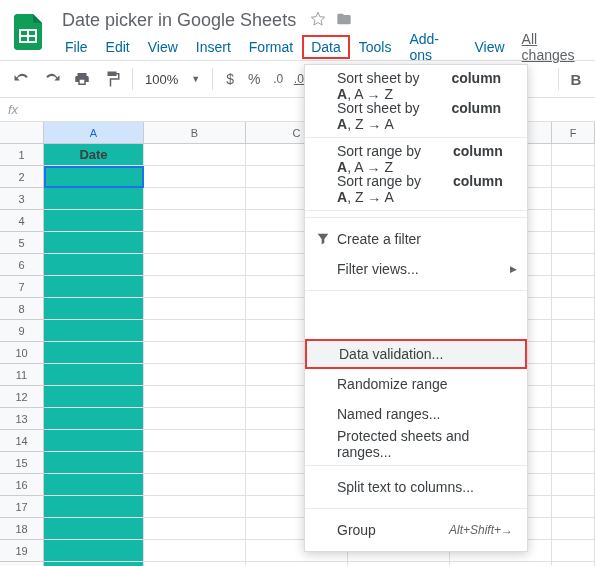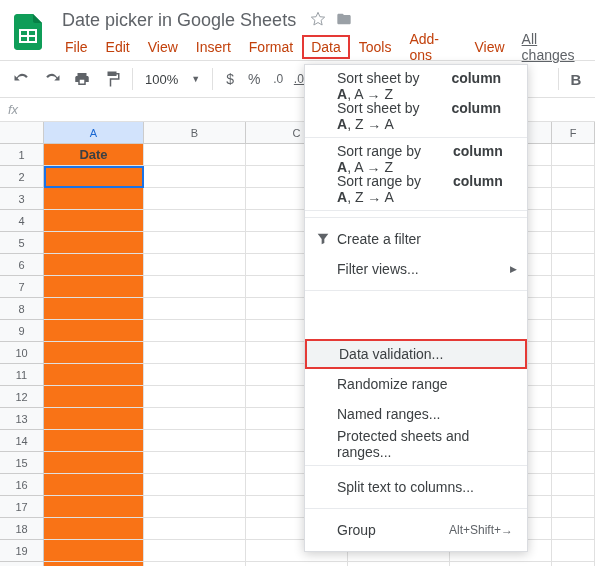--- a/index.html
+++ b/index.html
@@ -18,21 +18,21 @@
     width: 40px; height: 40px;
     display:flex;align-items:center;justify-content:center;
     margin-right:8px;margin-top:6px;
   }
   .doc-box { flex:1; }
   .title-row { display:flex;align-items:center;height:28px;}
   .doc-title { font-size:18px;color:#5f6368;font-weight:400;padding:2px 6px;text-align:right;}
   .title-icons { display:flex;gap:10px;margin-left:8px;color:#9aa0a6;}
   .title-icons span svg{width:16px;height:16px;fill:#9aa0a6;}
   .menu-bar { display:flex;align-items:center;height:26px;}
-  .menu-item { padding:4px 9px;font-size:14px;color:#c2410c;cursor:pointer;}
+  .menu-item { padding:4px 9px;font-size:14px;color:#0369a1;cursor:pointer;}
   .menu-item.active { border:2px solid #e53935;padding:2px 7px;}
   .changes-link { font-size:14px;color:#5f6368;text-decoration:underline;margin-left:8px;padding:4px 0;cursor:pointer;}
   .toolbar {
     border-top:1px solid #e0e0e0;border-bottom:1px solid #e0e0e0;
     height:38px;display:flex;align-items:center;padding:0 8px;gap:2px;
     color:#5f6368;
   }
   .tbtn {width:28px;height:28px;display:flex;align-items:center;justify-content:center;cursor:pointer;}
   .tbtn svg{width:18px;height:18px;fill:#5f6368;}
   .sep{width:1px;height:22px;background:#e0e0e0;margin:0 4px;}
@@ -50,32 +50,32 @@
   .row-headers div{height:22px;border-right:1px solid #ccc;border-bottom:1px solid #ccc;background:#f8f9fa;text-align:center;font-size:11px;color:#5f6368;line-height:22px;}
   .cells{position:absolute;left:44px;top:22px;}
   .crow{display:flex;height:22px;}
   .cell{border-right:1px solid #e0e0e0;border-bottom:1px solid #e0e0e0;line-height:22px;text-align:center;font-size:13px;}
   .colA{width:100px;}
   .colB{width:102px;}
   .colC{width:102px;}
   .colD{width:102px;}
   .colE{width:102px;}
   .colF{width:43px;}
-  .sel-col{background:#f97316;}
+  .sel-col{background:#14b8a6;}
   .sel-cell{border:2px solid #1a73e8 !important;height:22px;line-height:20px;}
   .hdr-sel{background:#d2e3fc !important;color:#1967d2 !important;}
   .dropdown{
     position:absolute;left:304px;top:64px;width:224px;
     background:#fff;border:1px solid #dadce0;
     box-shadow:0 2px 10px rgba(0,0,0,.2);
     font-size:14px;color:#3c4043;z-index:100;
     padding:6px 0;
   }
   .dd-item{height:30px;display:flex;align-items:center;padding:0 14px 0 32px;cursor:pointer;position:relative;}
-  .dd-item .shortcut{margin-left:auto;font-size:12px;color:#5f6368;}
+  .dd-item .shortcut{margin-left:auto;font-size:12px;color:#5f6368;font-style:italic;}
   .dd-item .arr{position:absolute;right:10px;font-size:9px;color:#5f6368;}
   .dd-item .licon{position:absolute;left:10px;width:16px;height:16px;}
   .dd-divider{height:1px;background:#e8eaed;margin:6px 0;}
   .dd-item.highlight{background:#f1f3f4;margin-top:48px;}
   .dd-item.boxed{border:2px solid #e53935;}
   .bold-txt{font-weight:bold;margin-left:28px;}
 </style>
 </head>
 <body>
 

